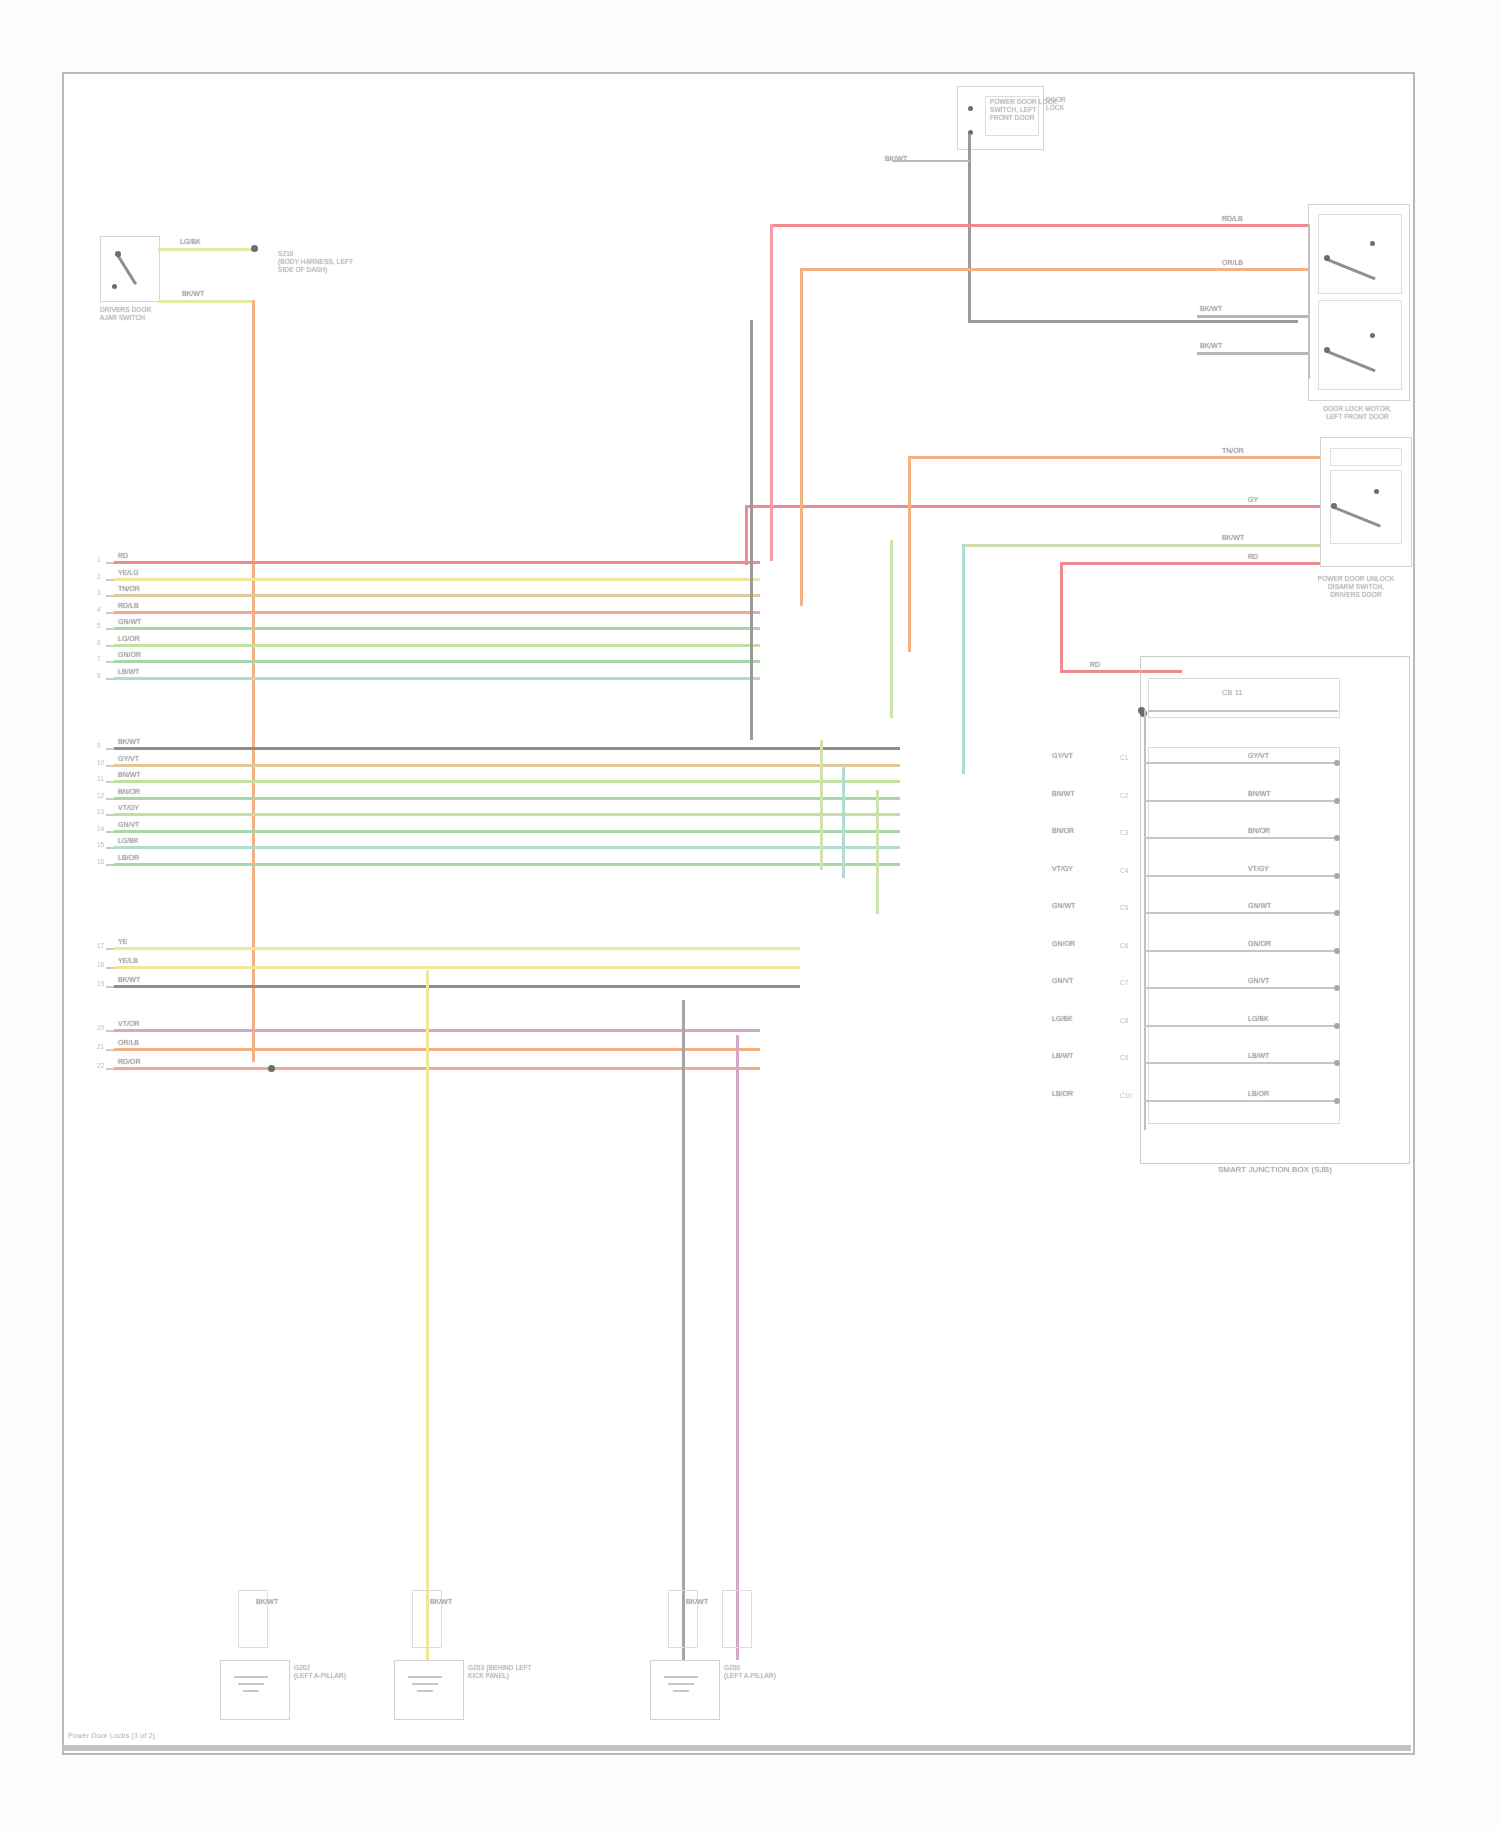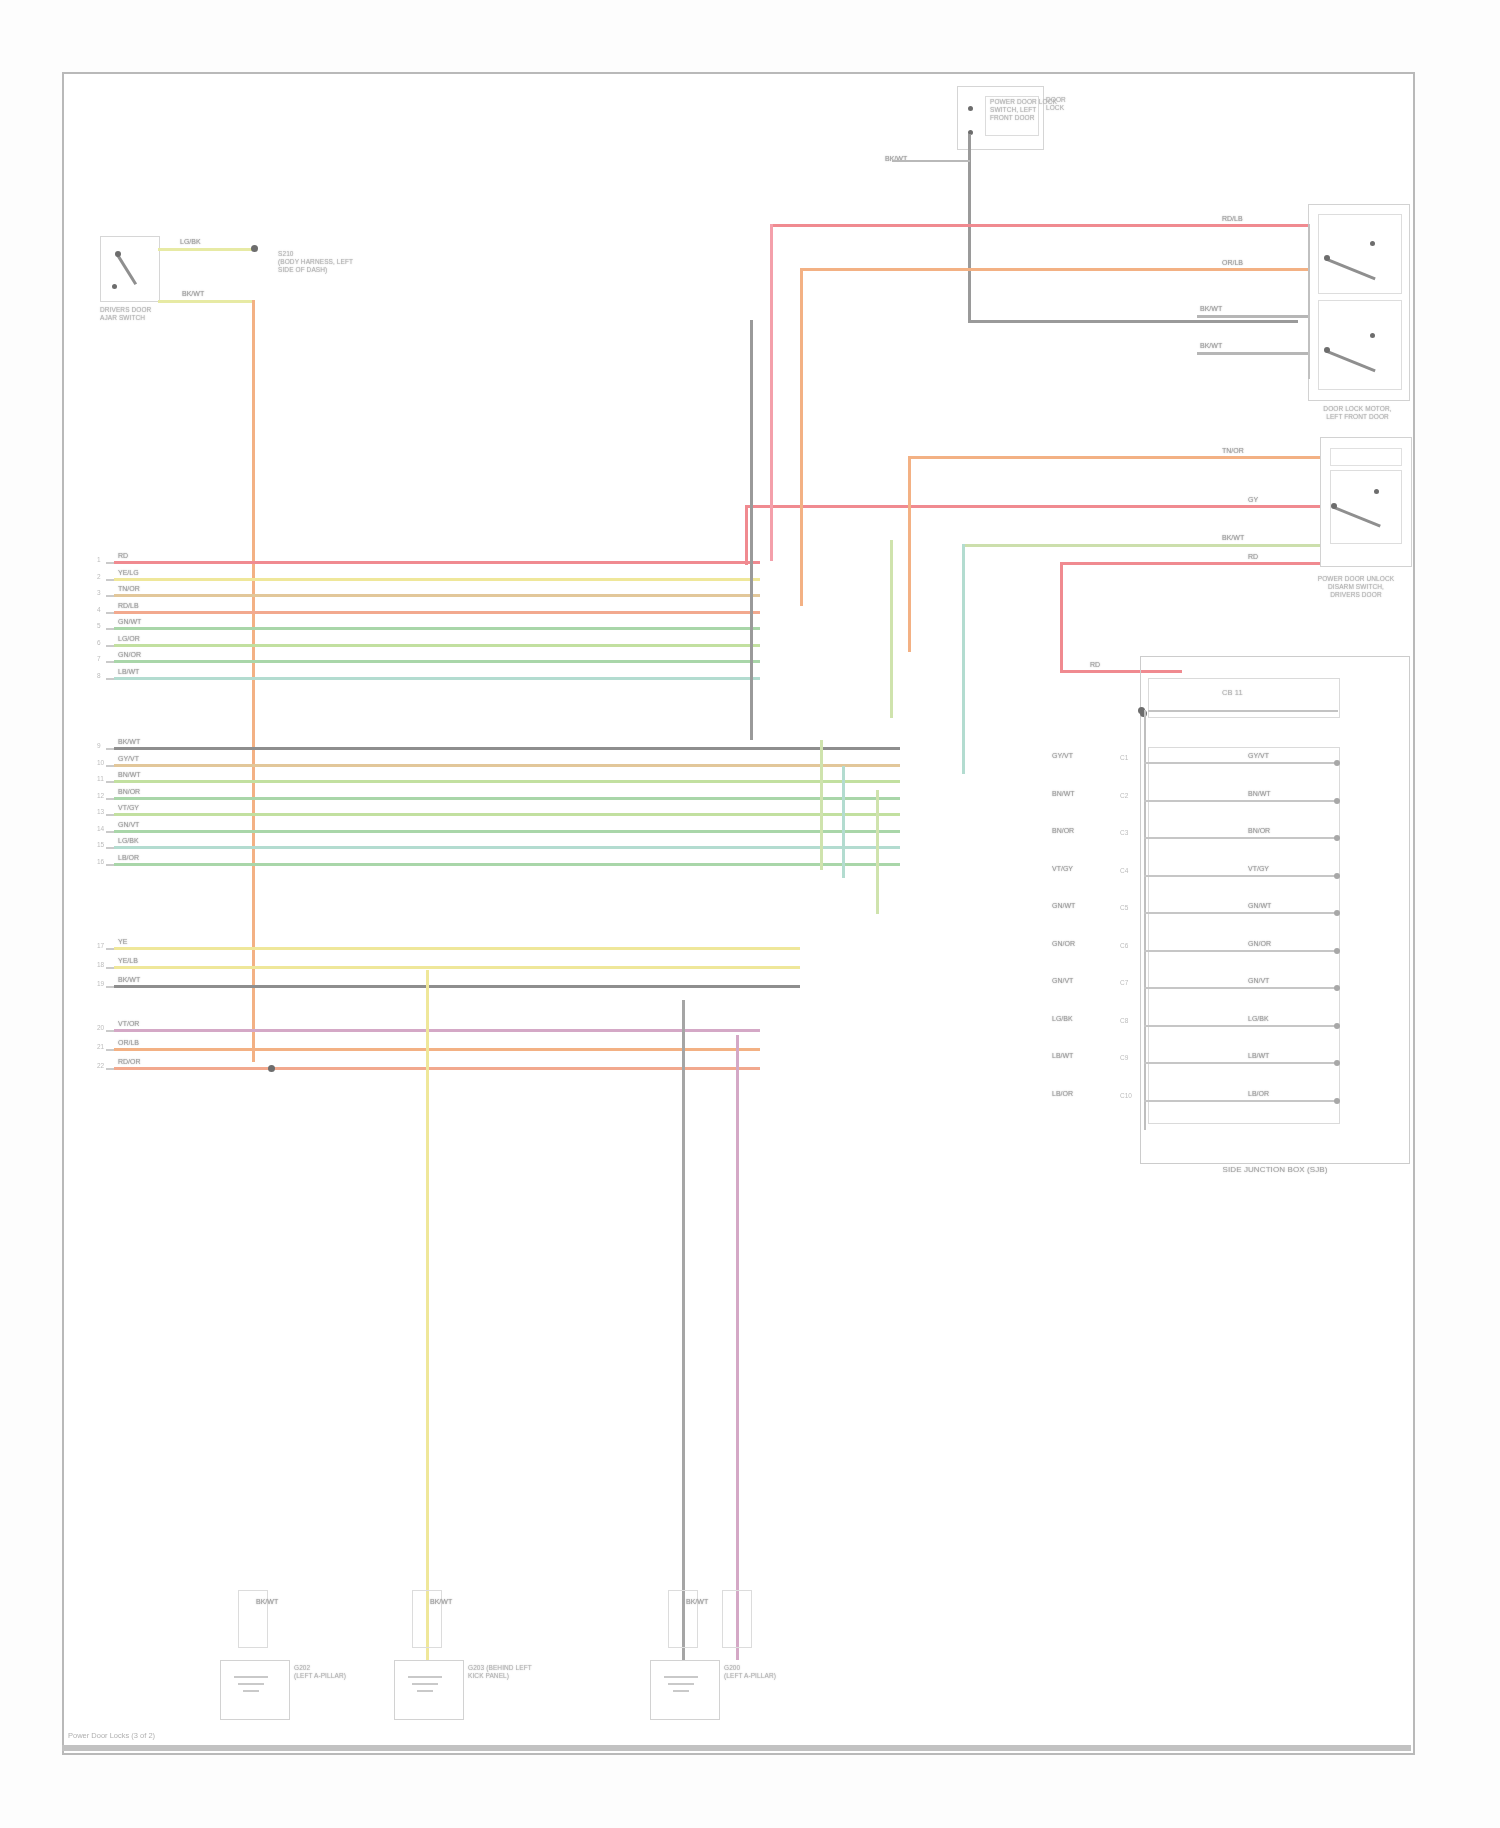--- a/index.html
+++ b/index.html
@@ -192,21 +192,21 @@
       <div class="code" style="left:1248px;top:1052px;">LB/WT</div>
       <div class="code" style="left:1052px;top:1052px;">LB/WT</div>
       <div class="pin" style="left:1120px;top:1054px;">C9</div>
       <div class="wire wh" style="left:1144px;top:1099.5px;width:196px;background:#c6c6c6;height:2px;"></div>
       <div class="term" style="left:1334px;top:1097.5px;"></div>
       <div class="code" style="left:1248px;top:1089.5px;">LB/OR</div>
       <div class="code" style="left:1052px;top:1089.5px;">LB/OR</div>
       <div class="pin" style="left:1120px;top:1091.5px;">C10</div>
     </div>
 
-  <div class="lbl b c" style="left:1150px;top:1165px;width:250px;">SIDE JUNCTION BOX (SJB)</div>
+  <div class="lbl b c" style="left:1150px;top:1165px;width:250px;">SMART JUNCTION BOX (SJB)</div>
 
   <div class="box" style="left:100px;top:236px;width:58px;height:64px;border-color:#d6d6d6;"></div>
   <div class="arm" style="left:118px;top:254px;width:34px;transform:rotate(58deg);"></div>
   <div class="dot" style="left:115px;top:251px;width:6px;height:6px;"></div>
   <div class="dot" style="left:112px;top:284px;width:5px;height:5px;"></div>
   <div class="lbl t" style="left:100px;top:306px;width:90px;">DRIVERS DOOR
 AJAR SWITCH</div>
 
   <div class="wire wh" style="left:158px;top:248px;width:96px;background:#e7eaa4;"></div>
   <div class="dot" style="left:251px;top:245px;"></div>

